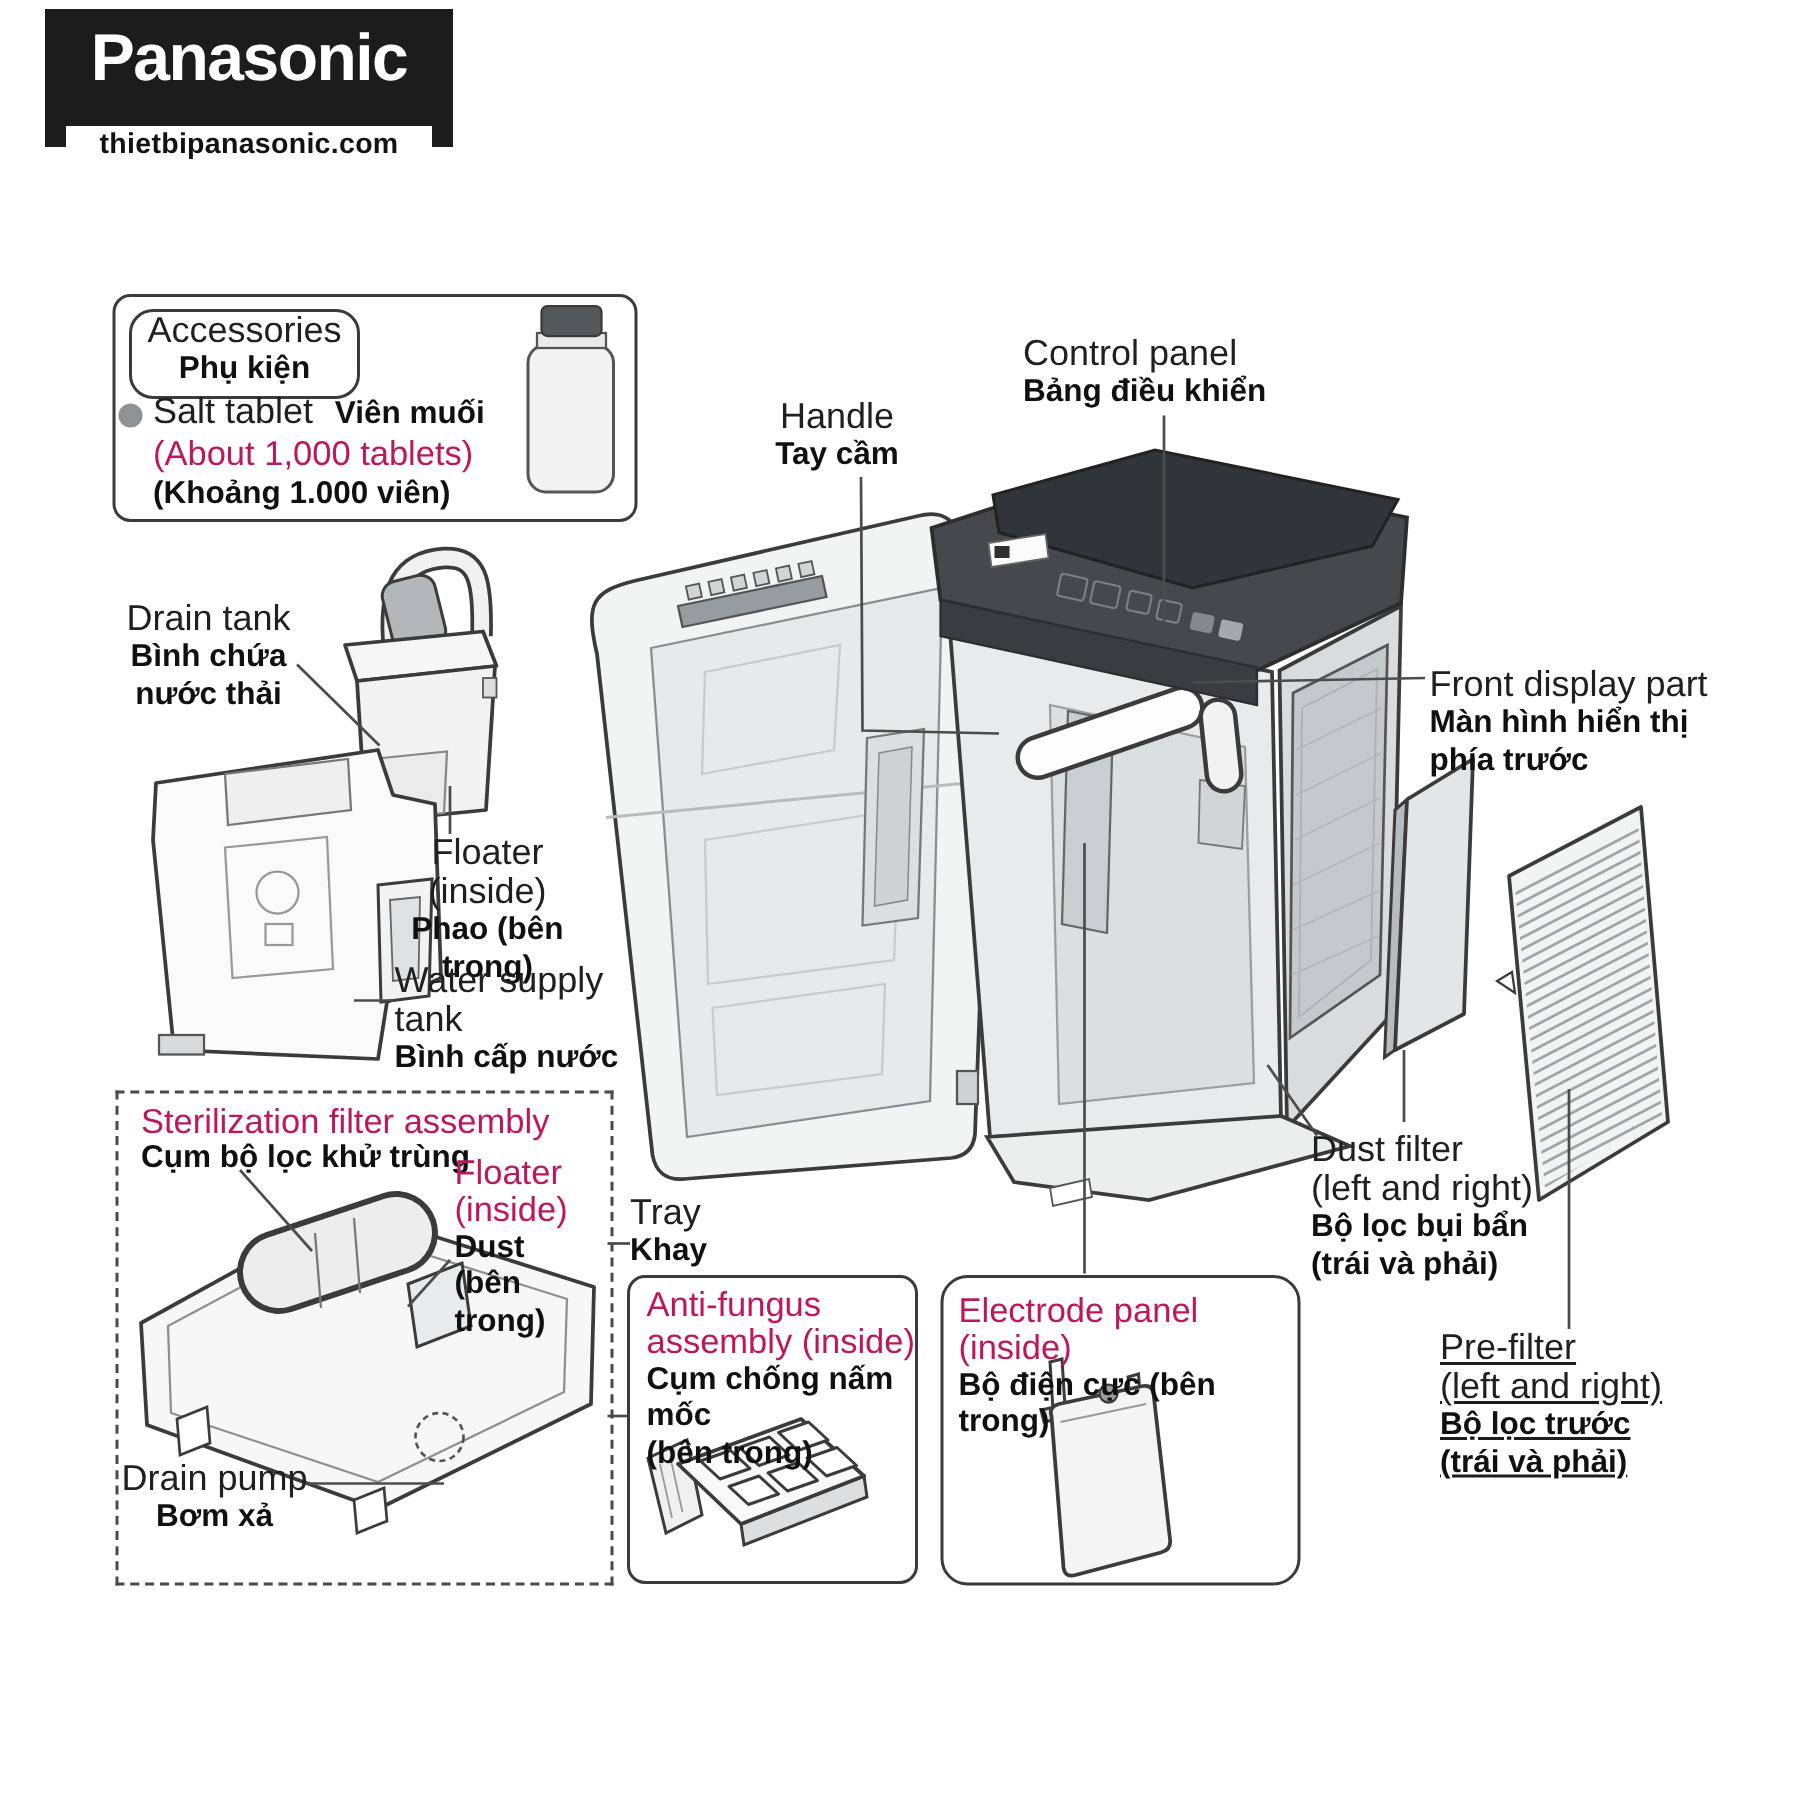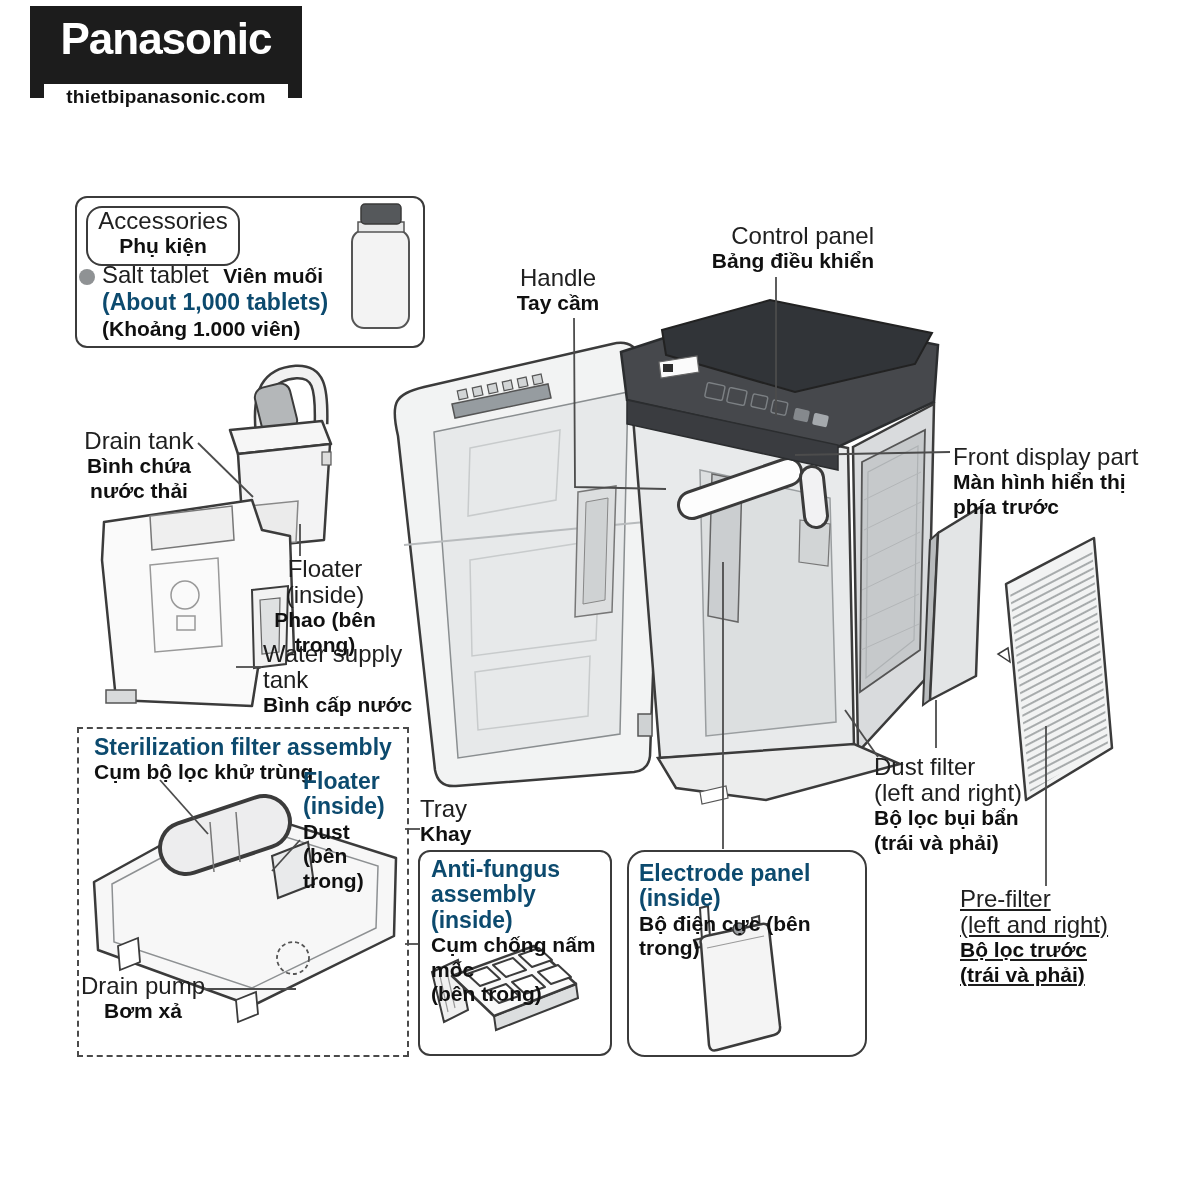--- a/index.html
+++ b/index.html
@@ -16,26 +16,26 @@
   .roundbox{position:absolute;border:2.5px solid #3b3b3b;border-radius:12px;background:transparent;z-index:1;}
   #box-accessories{left:75px;top:196px;width:346px;height:148px;}
   #box-acc-title{left:86px;top:206px;width:150px;height:56px;border-radius:16px;text-align:center;padding-top:0;}
   #box-antifungus{left:418px;top:850px;width:190px;height:202px;}
   #box-electrode{left:627px;top:850px;width:236px;height:203px;border-radius:18px;}
   #box-dashed{position:absolute;left:77px;top:727px;width:328px;height:326px;border:2px dashed #4a4a4a;z-index:1;}
   
   .lbl{position:absolute;z-index:4;}
   .en{font-size:24px;line-height:1.08;white-space:pre-line;font-weight:400;color:#202020;}
   .vi{font-size:21px;line-height:1.18;white-space:pre-line;font-weight:700;color:#101010;}
-  .en-sm{font-size:23px;line-height:1.1;white-space:pre-line;font-weight:700;color:#0c4a6e;}
-  #lbl-drain-tank{left:58px;top:400px;width:162px;text-align:center;margin-top:28px;}
+  .en-sm{font-size:23px;line-height:1.1;white-space:pre-line;font-weight:400;color:#be185d;}
+  #lbl-drain-tank{left:58px;top:400px;width:162px;text-align:center;}
   #lbl-floater-top{left:246px;top:556px;width:158px;text-align:center;}
   #lbl-water-tank{left:263px;top:641px;width:175px;}
   #lbl-handle{left:492px;top:265px;width:132px;text-align:center;}
-  #lbl-control-panel{left:682px;top:223px;width:192px;text-align:right;}
+  #lbl-control-panel{left:682px;top:223px;width:192px;text-align:left;}
   #lbl-front-display{left:953px;top:412px;width:220px;margin-top:32px;}
   #lbl-dust-filter{left:874px;top:754px;width:195px;}
   #lbl-pre-filter{left:960px;top:886px;width:195px;text-decoration:underline;}
   #lbl-sterilization{left:94px;top:735px;width:305px;}
   #lbl-floater-bottom{left:303px;top:769px;width:105px;}
   #lbl-tray{left:420px;top:796px;width:90px;}
   #lbl-antifungus{left:431px;top:857px;width:180px;}
   #lbl-electrode{left:639px;top:861px;width:218px;}
   #lbl-drain-pump{left:80px;top:973px;width:126px;text-align:center;}
   

